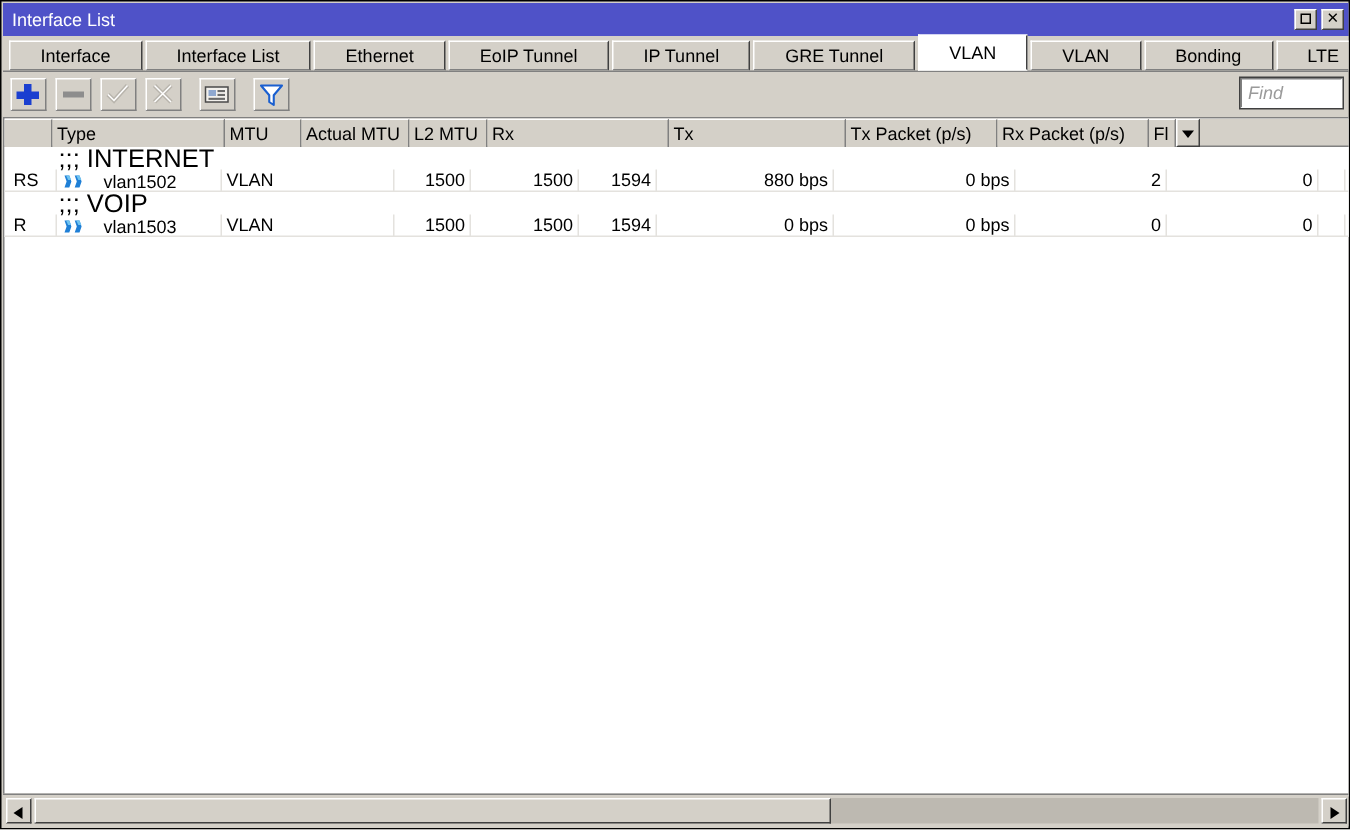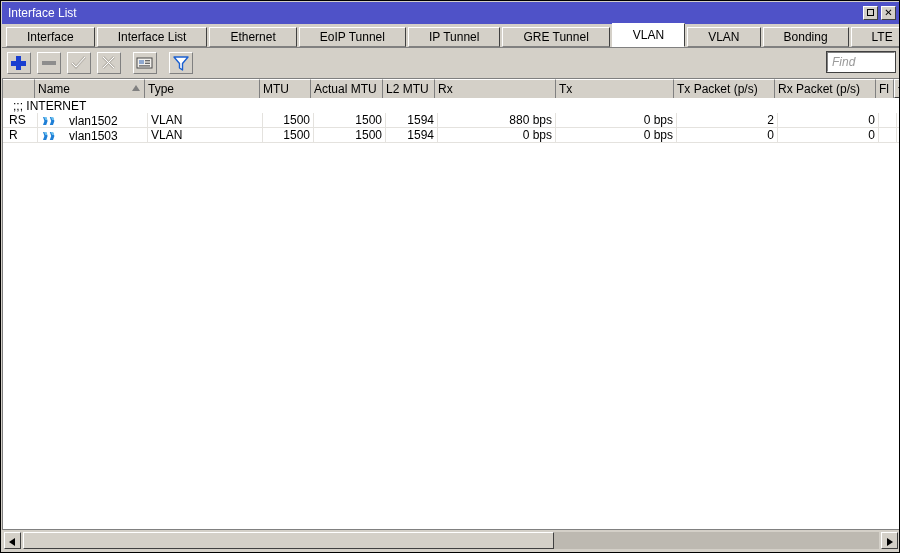--- a/index.html
+++ b/index.html
@@ -264,23 +264,23 @@
     gap: 13px;
     padding-left: 4px;
   }
   .comment-row {
     display: flex;
     height: 15px;
     align-items: center;
     background: #ffffff;
   }
   .comment-text {
-    font-size: 12px;
-    color: #000;
-    padding-left: 10px;
+    font-size: 17px;
+    color: #000;
+    padding-left: 36px;
     white-space: nowrap;
     cursor: default;
   }
   .vlan-icon { width: 14px; height: 12px; flex: none; }
 
   
   .hscroll {
     position: absolute;
     left: 1px; bottom: 1px;
     width: 898px; height: 22px;
@@ -400,21 +400,20 @@
       </svg>
     </div>
     <div class="findbox">
       <input type="text" placeholder="Find" style="">
     </div>
   </div>
 
   <div class="tablewrap">
     <div class="hdr-row" id="hdrrow">
         <div class="hc" style="width: 32px;"><span></span></div>
-        <div class="hc" style="width: 110px;"><span>Name</span><span class="sortmark"></span></div>
         <div class="hc" style="width: 115px;"><span>Type</span></div>
         <div class="hc" style="width: 51px;"><span>MTU</span></div>
         <div class="hc" style="width: 72px;"><span>Actual MTU</span></div>
         <div class="hc" style="width: 52px;"><span>L2 MTU</span></div>
         <div class="hc" style="width: 121px;"><span>Rx</span></div>
         <div class="hc" style="width: 118px;"><span>Tx</span></div>
         <div class="hc" style="width: 101px;"><span>Tx Packet (p/s)</span></div>
         <div class="hc" style="width: 101px;"><span>Rx Packet (p/s)</span></div>
         <div class="hc" style="width: 18px;"><span>Fl</span></div>
         <div class="hdr-drop"></div>
@@ -437,20 +436,23 @@
           <div class="cell" style="width: 115px;">VLAN</div>
           <div class="cell num" style="width: 51px;">1500</div>
           <div class="cell num" style="width: 72px;">1500</div>
           <div class="cell num" style="width: 52px;">1594</div>
           <div class="cell num" style="width: 118px;">880 bps</div>
           <div class="cell num" style="width: 121px;">0 bps</div>
           <div class="cell num" style="width: 101px;">2</div>
           <div class="cell num" style="width: 101px;">0</div>
           <div class="cell" style="width: 18px;"></div>
         </div>
+        <div class="comment-row">
+          <span class="comment-text">;;; VOIP</span>
+        </div>
         <div class="row data">
           <div class="cell" style="width: 32px;">R</div>
           <div class="cell nameCell" style="width: 110px;">
             <svg class="vlan-icon" viewBox="0 0 14 12">
               <path d="M1 2 L4.2 2 L5.6 6 L4.2 10 L1 10 L2.4 6 Z" fill="#1f7fd6"></path>
               <path d="M2 2 L4.2 2 L5.4 5 L3.4 5 Z" fill="#6fc3f0"></path>
               <path d="M7.8 2 L11 2 L12.4 6 L11 10 L7.8 10 L9.2 6 Z" fill="#1f7fd6"></path>
               <path d="M8.8 2 L11 2 L12.2 5 L10.2 5 Z" fill="#6fc3f0"></path>
             </svg>
             <span>vlan1503</span>

